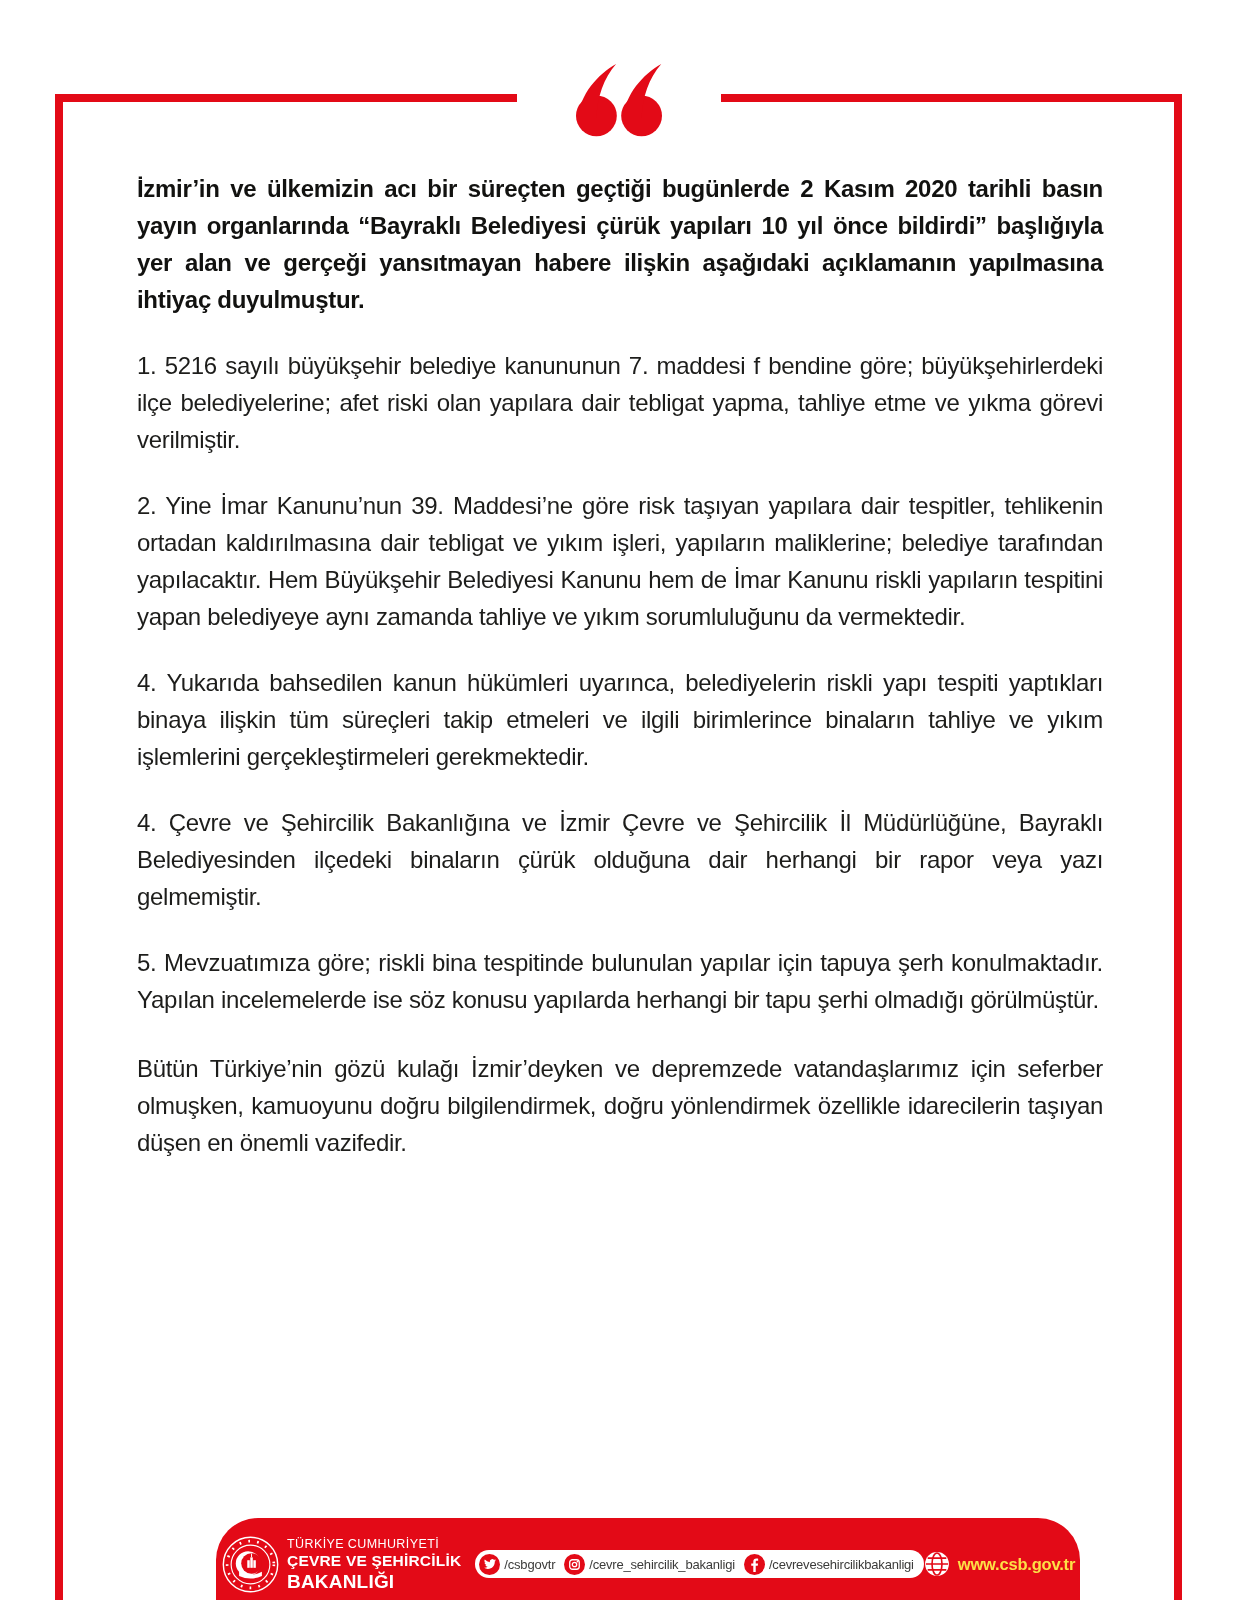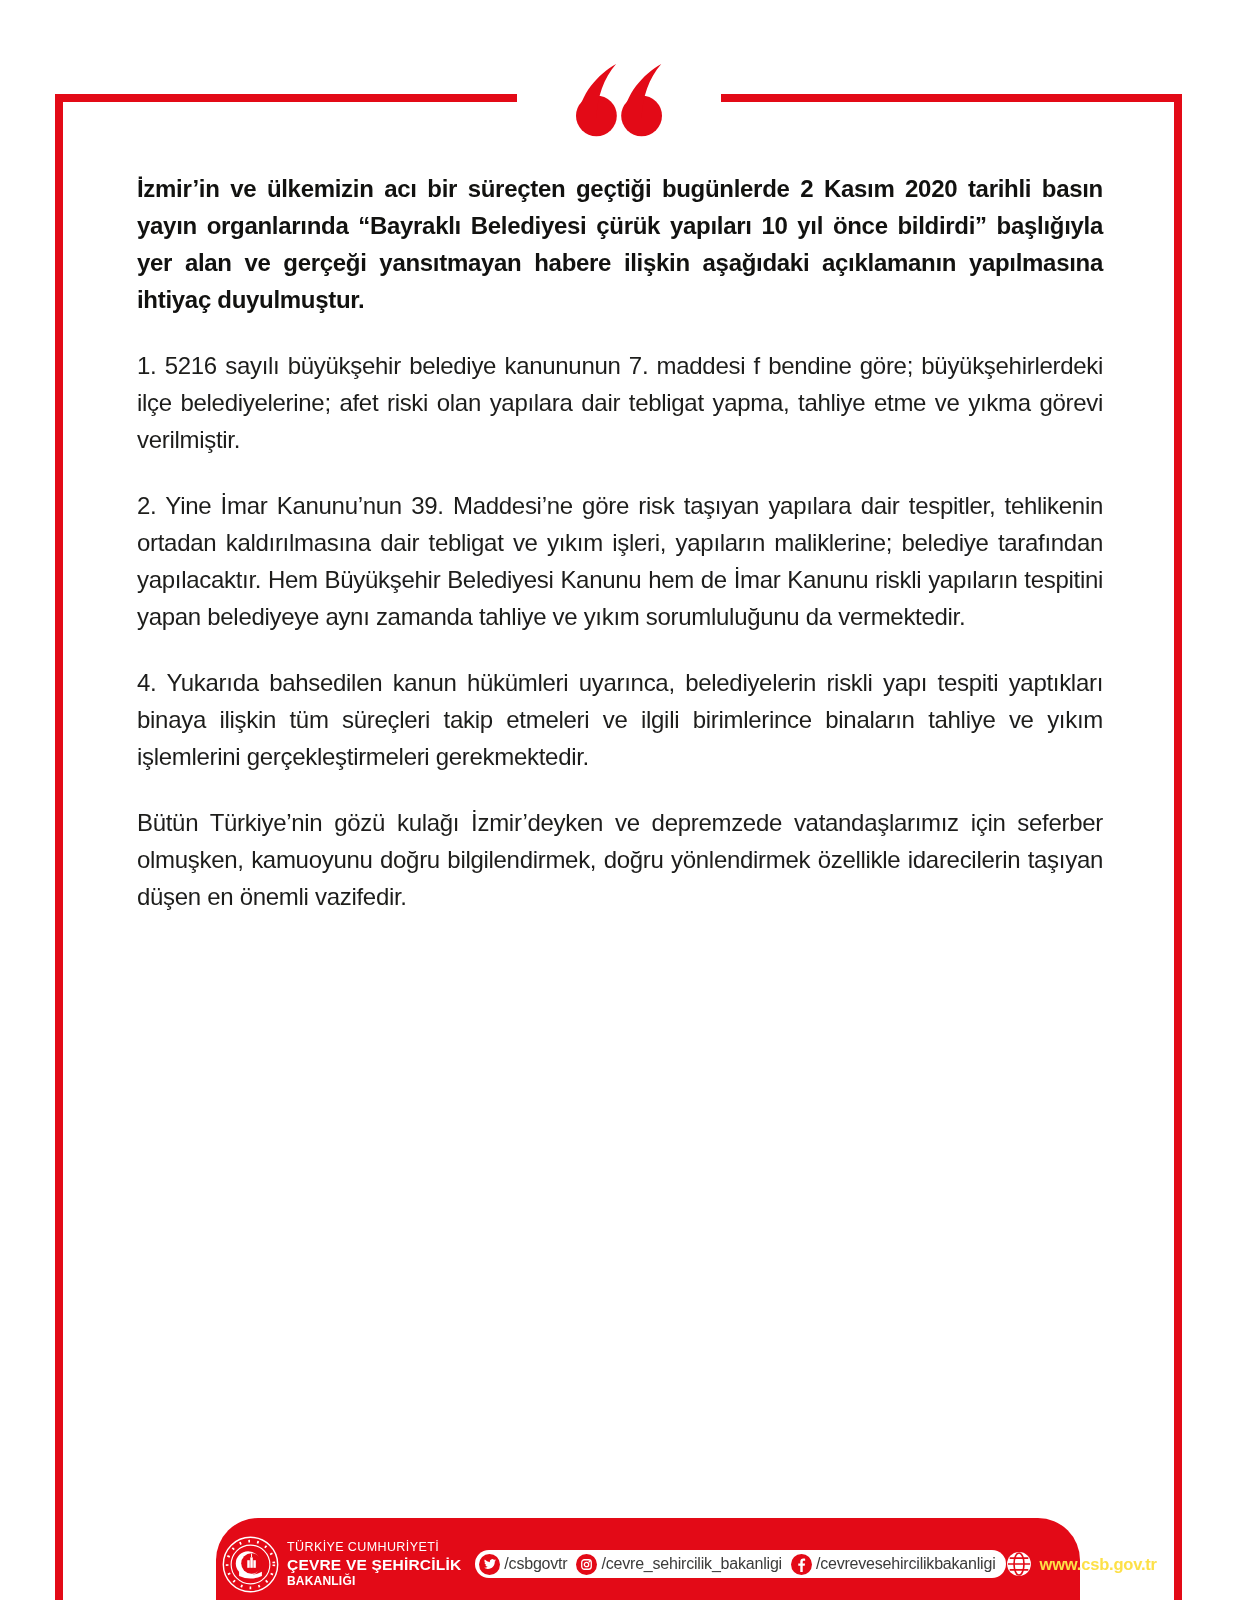--- a/index.html
+++ b/index.html
@@ -29,29 +29,29 @@
   
   .footer-bar{
     position:absolute;left:216px;top:1518px;width:864px;height:92px;
     background:#e30a17;border-radius:42px 42px 0 0;
     display:flex;align-items:center;padding:0 18px 0 6px;box-sizing:border-box;
   }
   .emblem{flex:0 0 auto;width:57px;height:57px;}
   .ministry{color:#ffffff;margin-left:8px;flex:0 0 auto;line-height:1;}
   .ministry .l1{font-size:12.5px;letter-spacing:0.4px;margin-bottom:3px;}
   .ministry .l2{font-size:15.5px;font-weight:bold;letter-spacing:0.2px;margin-bottom:3px;text-align:center;}
-  .ministry .l3{font-size:12px;font-weight:bold;letter-spacing:0.2px;}
+  .ministry .l3{font-size:19px;font-weight:bold;letter-spacing:0.2px;}
   .social-pill{
     margin-left:14px;flex:0 0 auto;background:#ffffff;border-radius:15px;height:28px;
     display:flex;align-items:center;padding:0 10px 0 4px;gap:9px;
   }
   .social-item{display:flex;align-items:center;gap:4px;}
   .social-badge{width:21px;height:21px;border-radius:50%;background:#e30a17;
     display:flex;align-items:center;justify-content:center;flex:0 0 auto;}
-  .handle{font-size:16px;letter-spacing:-0.2px;color:#3b3b3a;white-space:nowrap;}
+  .handle{font-size:13px;letter-spacing:-0.2px;color:#3b3b3a;white-space:nowrap;}
   .site{margin-left:auto;display:flex;align-items:center;gap:8px;}
   .site .url{color:#fde047;font-weight:bold;font-size:16.5px;letter-spacing:-0.2px;white-space:nowrap;}
 </style>
 </head>
 <body>
 
 <div class="page">
 
   <div class="frame frame-top-left"></div>
   <div class="frame frame-top-right"></div>
@@ -70,20 +70,22 @@
       </g>
     </svg>
   </div>
 
   <div class="content">
     <p class="intro">İzmir’in ve ülkemizin acı bir süreçten geçtiği bugünlerde 2 Kasım 2020 tarihli basın yayın organlarında “Bayraklı Belediyesi çürük yapıları 10 yıl önce bildirdi” başlığıyla yer alan ve gerçeği yansıtmayan habere ilişkin aşağıdaki açıklamanın yapılmasına ihtiyaç duyulmuştur.</p>
 
     <p class="indent">1. 5216 sayılı büyükşehir belediye kanununun 7. maddesi f bendine göre; büyükşehirlerdeki ilçe belediyelerine; afet riski olan yapılara dair tebligat yapma, tahliye etme ve yıkma görevi verilmiştir.</p>
     <p class="indent">2. Yine İmar Kanunu’nun 39. Maddesi’ne göre risk taşıyan yapılara dair tespitler, tehlikenin ortadan kaldırılmasına dair tebligat ve yıkım işleri, yapıların maliklerine; belediye tarafından yapılacaktır. Hem Büyükşehir Belediyesi Kanunu hem de İmar Kanunu riskli yapıların tespitini yapan belediyeye aynı zamanda tahliye ve yıkım sorumluluğunu da vermektedir.</p>
     <p class="indent">4. Yukarıda bahsedilen kanun hükümleri uyarınca, belediyelerin riskli yapı tespiti yaptıkları binaya ilişkin tüm süreçleri takip etmeleri ve ilgili birimlerince binaların tahliye ve yıkım işlemlerini gerçekleştirmeleri gerekmektedir.</p>
+    <p class="indent">4. Çevre ve Şehircilik Bakanlığına ve İzmir Çevre ve Şehircilik İl Müdürlüğüne, Bayraklı Belediyesinden ilçedeki binaların çürük olduğuna dair herhangi bir rapor veya yazı gelmemiştir.</p>
+    <p class="indent mb32">5. Mevzuatımıza göre; riskli bina tespitinde bulunulan yapılar için tapuya şerh konulmaktadır. Yapılan incelemelerde ise söz konusu yapılarda herhangi bir tapu şerhi olmadığı görülmüştür.</p>
 
     <p class="mb41">Bütün Türkiye’nin gözü kulağı İzmir’deyken ve depremzede vatandaşlarımız için seferber olmuşken, kamuoyunu doğru bilgilendirmek, doğru yönlendirmek özellikle idarecilerin taşıyan düşen en önemli vazifedir.</p>
   </div>
 
   <div class="footer-bar">
 
     <svg class="emblem" viewBox="0 0 60 60" aria-hidden="true">
       <circle cx="30" cy="30" r="28.6" fill="none" stroke="#ffffff" stroke-width="1.5"></circle>
       <circle cx="30" cy="30" r="24.6" fill="none" stroke="#ffffff" stroke-width="2.8" stroke-dasharray="1.8 7.6"></circle>
       <circle cx="30" cy="30" r="20.4" fill="none" stroke="#ffffff" stroke-width="1.2"></circle>

